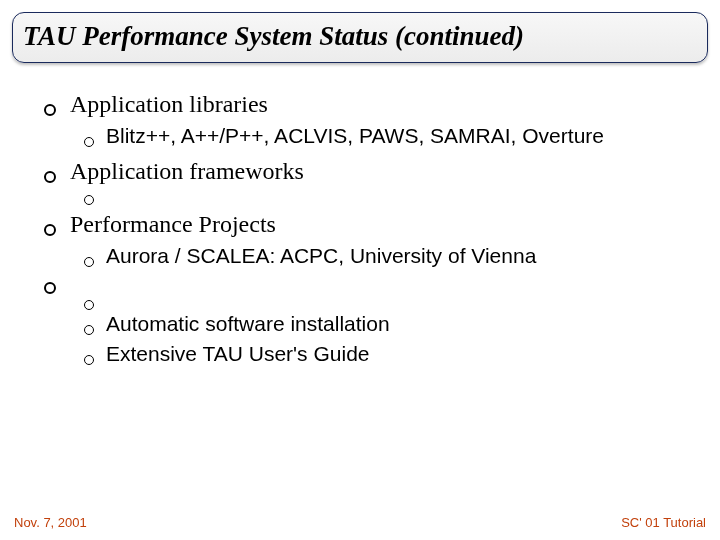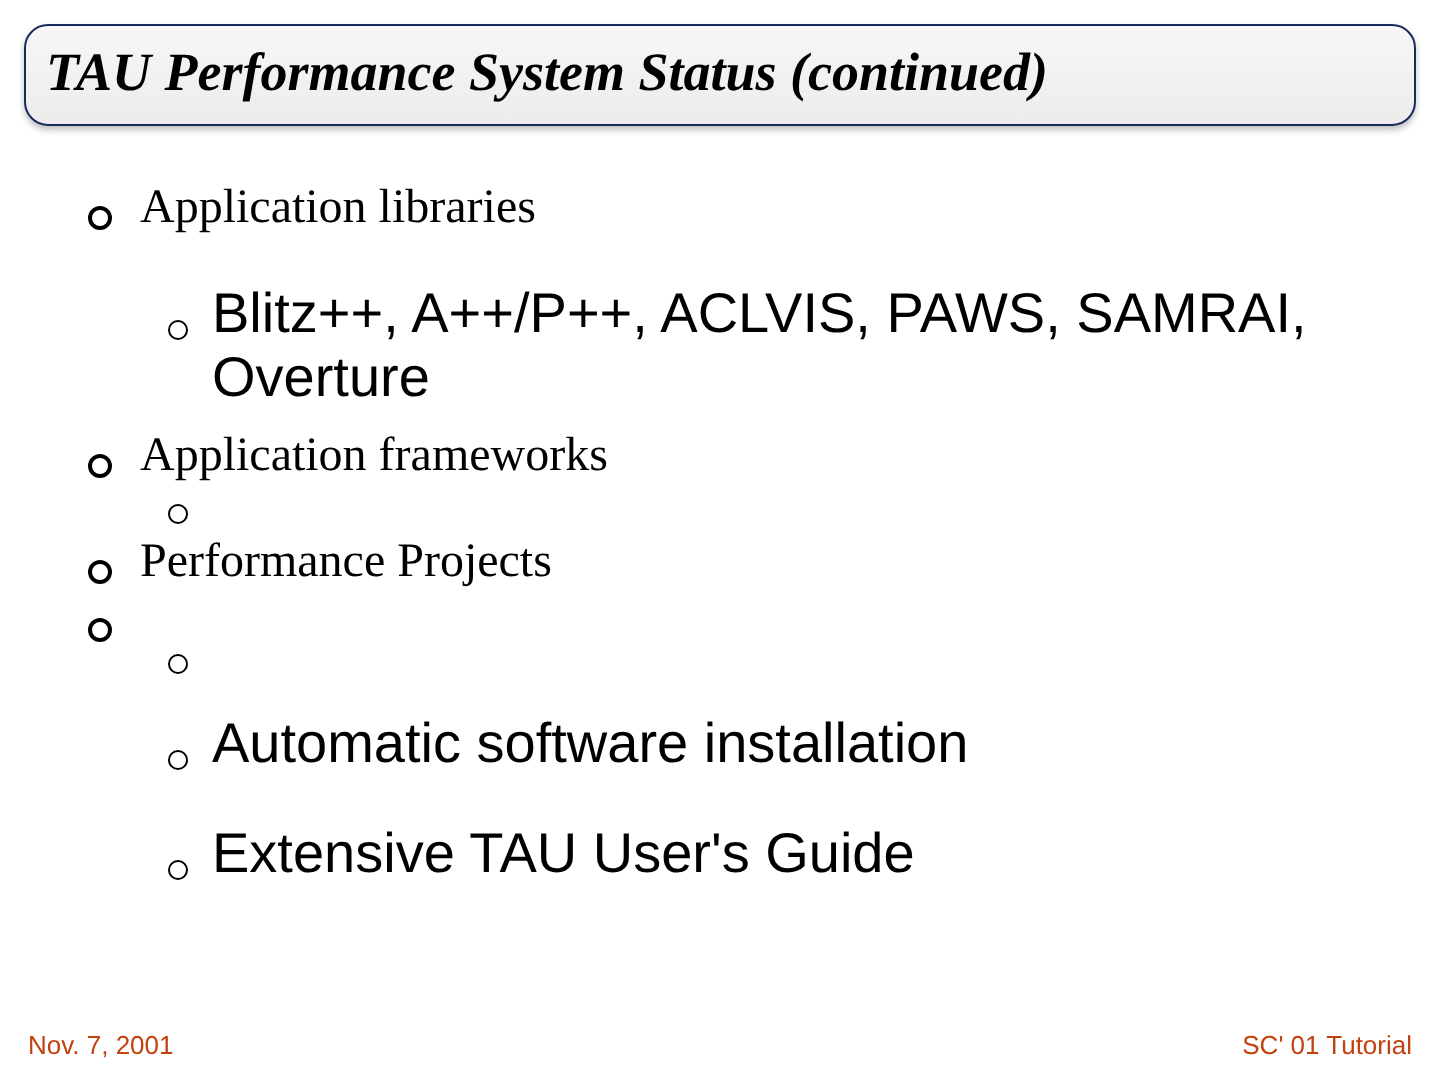--- a/index.html
+++ b/index.html
@@ -54,24 +54,23 @@
     width: 10px;
     height: 10px;
     border: 1.5px solid #000;
     border-radius: 50%;
     margin-right: 12px;
     flex-shrink: 0;
     position: relative;
     top: 4px;
   }
   .l2 .text {
-    font-size: 28px;
+    font-size: 21px;
     color: #000;
     font-family: Arial, Helvetica, sans-serif;
-    margin-top: 17px;
   }
   .footer {
     position: absolute;
     bottom: 10px;
     left: 14px;
     right: 14px;
     display: flex;
     justify-content: space-between;
     font-size: 13px;
     font-family: Arial, Helvetica, sans-serif;
@@ -101,20 +100,24 @@
     <span class="text">Application frameworks</span>
   </div>
   <div class="l2">
     <span class="bullet"></span>
   </div>
 
   <div class="l1">
     <span class="bullet"></span>
     <span class="text">Performance Projects</span>
   </div>
+  <div class="l2">
+    <span class="bullet"></span>
+    <span class="text">Aurora / SCALEA: ACPC, University of Vienna</span>
+  </div>
 
   <div class="l1">
     <span class="bullet"></span>
   </div>
   <div class="l2">
     <span class="bullet"></span>
   </div>
   <div class="l2">
     <span class="bullet"></span>
     <span class="text">Automatic software installation</span>

